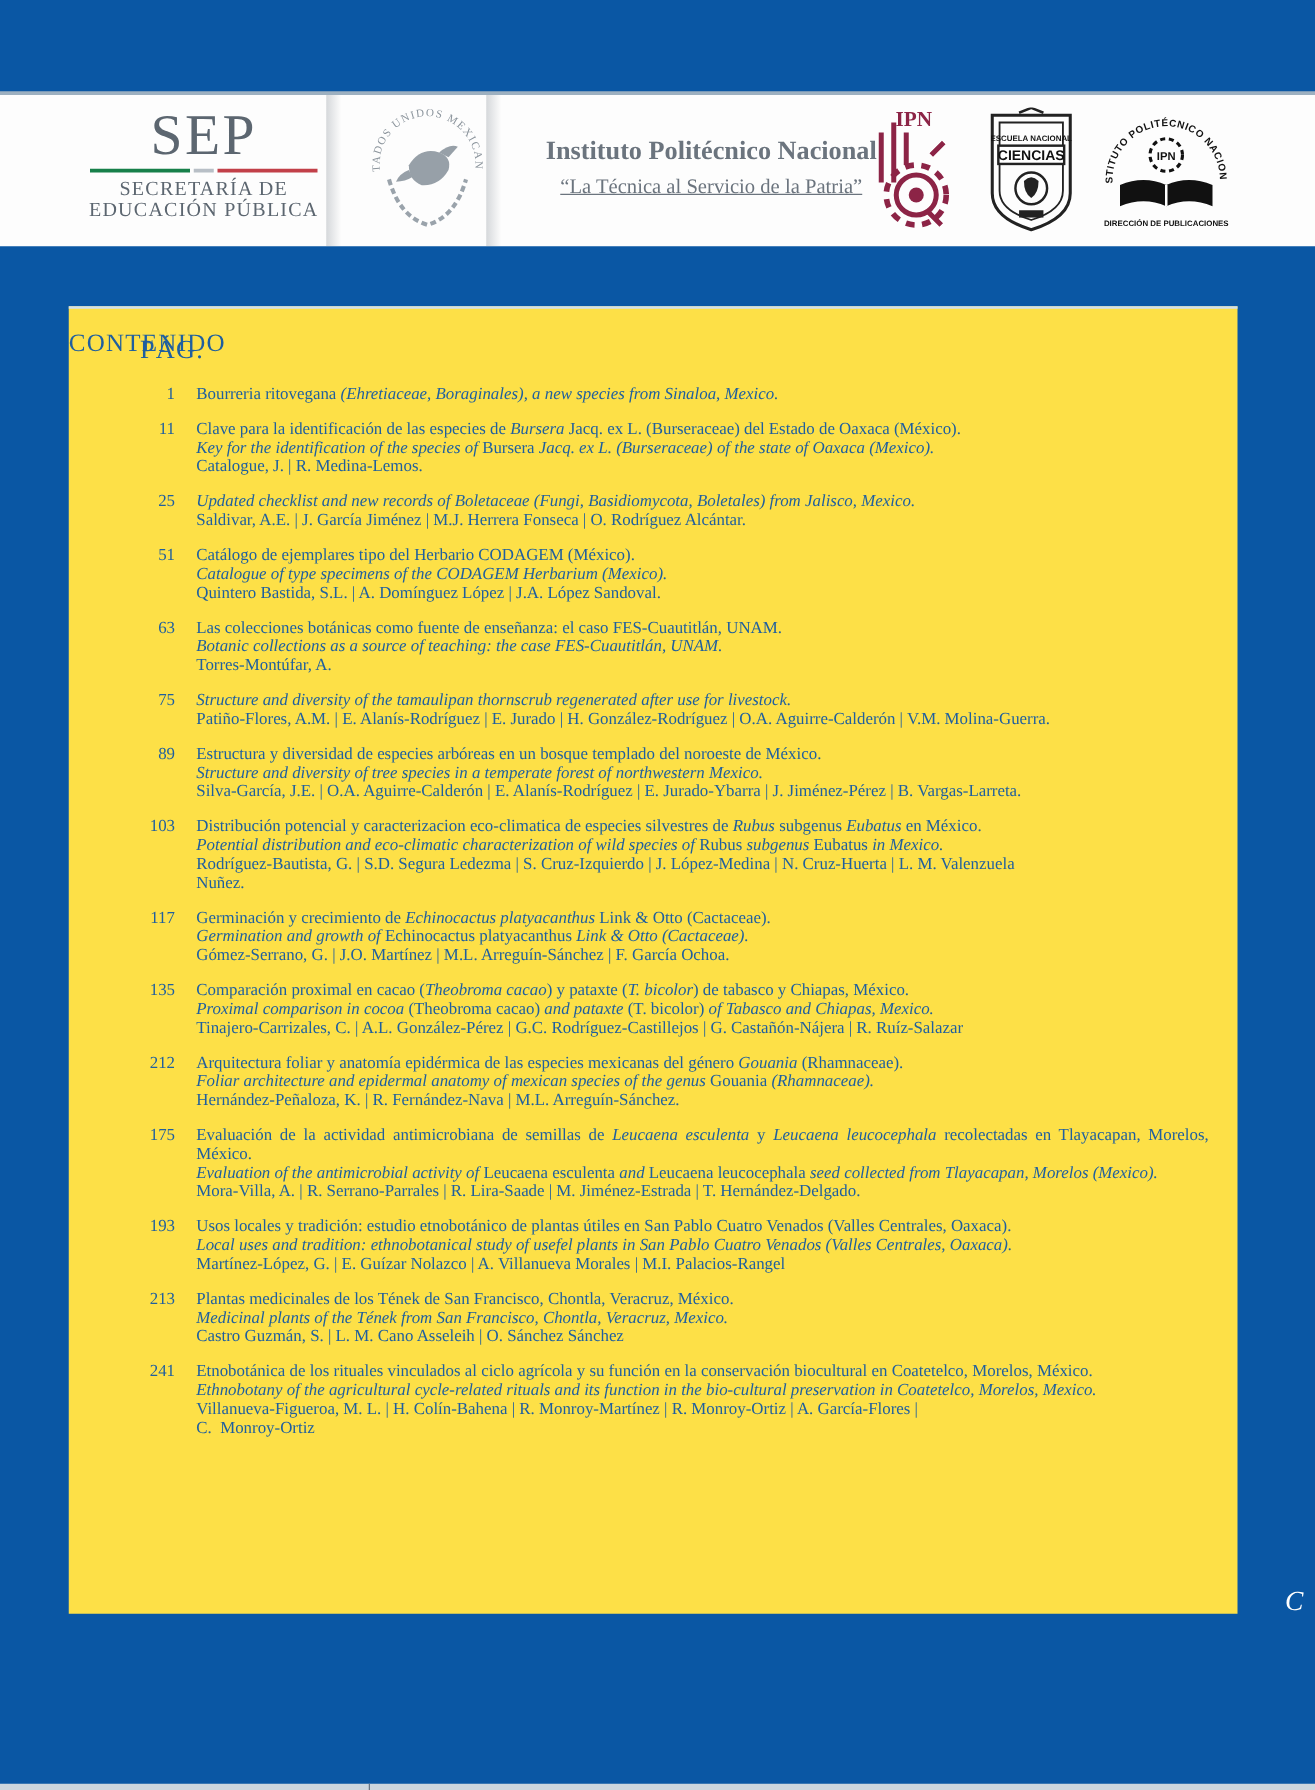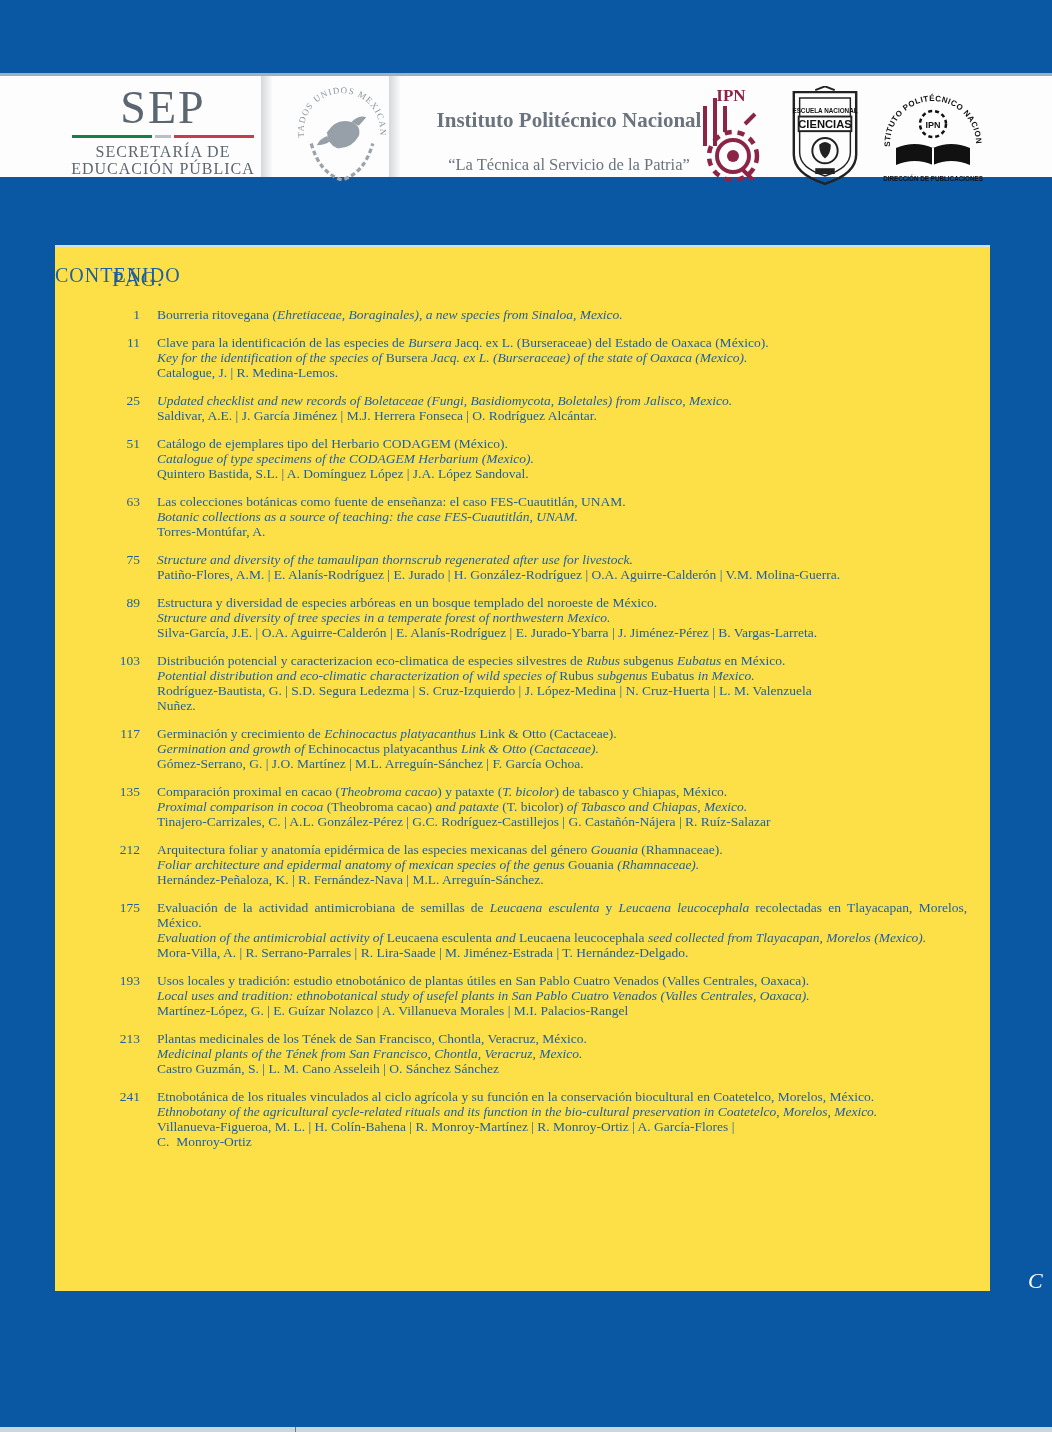--- a/index.html
+++ b/index.html
@@ -4,35 +4,35 @@
 <style>
   html,body{margin:0;padding:0;}
   body{
     width:1052px;height:1432px;position:relative;overflow:hidden;
     background:#0a57a4;
     font-family:"Liberation Serif","DejaVu Serif",serif;
   }
   
   .top-bar{position:absolute;top:0;left:0;width:100%;height:73px;background:#0a57a4;border-bottom:3px solid #9db0c0;}
   
-  .header-band{position:absolute;top:76px;left:0;width:100%;height:101px;background:#fdfdfd;}
+  .header-band{position:absolute;top:76px;left:0;width:100%;height:121px;background:#fdfdfd;}
   .sep-logo{position:absolute;left:58px;top:8px;width:210px;text-align:center;color:#5c6670;}
   .sep-acronym{font-size:46px;line-height:48px;letter-spacing:2px;color:#5c6670;}
   .sep-flagline{display:flex;height:3px;margin:3px 14px 5px 14px;align-items:stretch;}
   .fl-green{flex:1;background:#17804a;}
   .fl-mid{width:16px;background:#b8bfc6;margin:0 3px;}
   .fl-red{flex:1;background:#c24049;}
   .sep-caption{font-size:16px;letter-spacing:1px;line-height:17px;color:#5c6670;}
   .v-sep{position:absolute;top:0;height:100%;width:12px;background:linear-gradient(to right,rgba(110,120,130,0.28),rgba(110,120,130,0));}
   .v-sep.s1{left:261px;}
   .v-sep.s2{left:389px;}
   .coat-wrap{position:absolute;left:286px;top:2px;}
   .institute{position:absolute;left:428px;top:32px;width:282px;text-align:center;color:#6b747e;}
   .institute-name{font-size:21px;font-weight:bold;line-height:24px;}
-  .institute-motto{font-size:16.5px;margin-top:23px;}
+  .institute-motto{font-size:16.5px;margin-top:7px;text-decoration:underline;}
   .ipn-wrap{position:absolute;left:693px;top:8px;}
   .ciencias-wrap{position:absolute;left:786px;top:10px;}
   .pub-wrap{position:absolute;left:878px;top:12px;}
   
   .content-box{
     position:absolute;left:55px;top:245px;width:935px;height:1044px;
     background:#fde047;border-top:2px solid #cfe0ee;
   }
   .pag-label{position:absolute;left:57px;top:20px;font-size:21px;letter-spacing:1px;color:#1f5f9f;}
   .contenido{position:absolute;left:0;right:0;top:17px;text-align:left;font-size:20px;letter-spacing:1px;color:#1f5f9f;}

